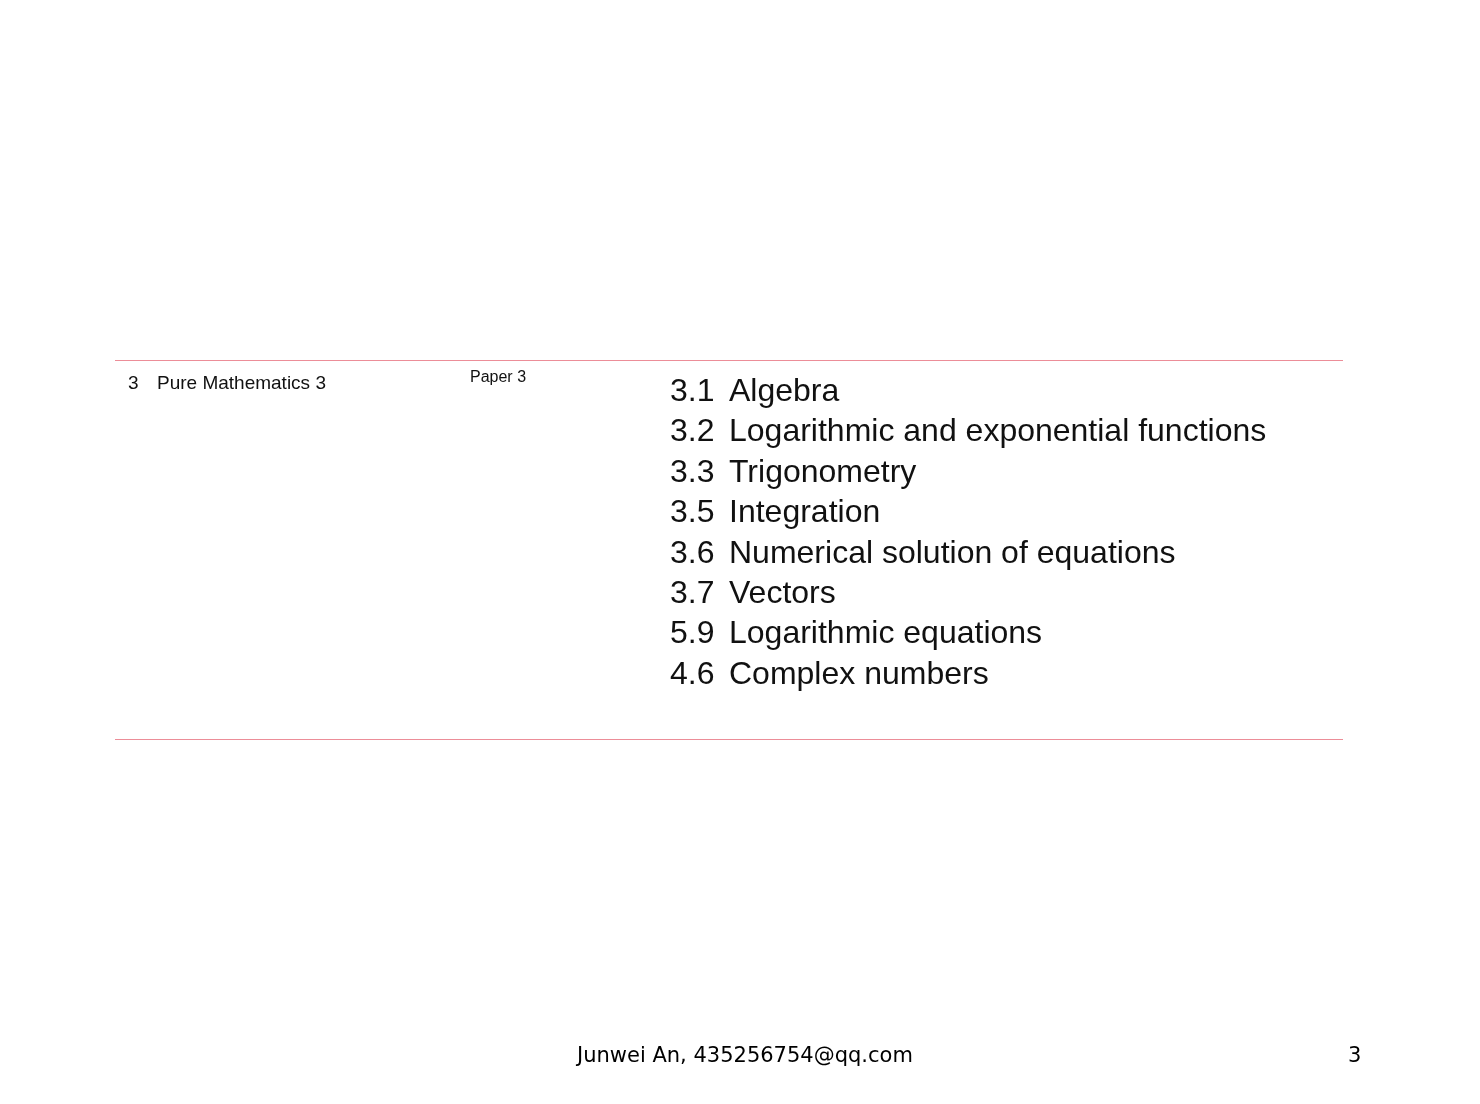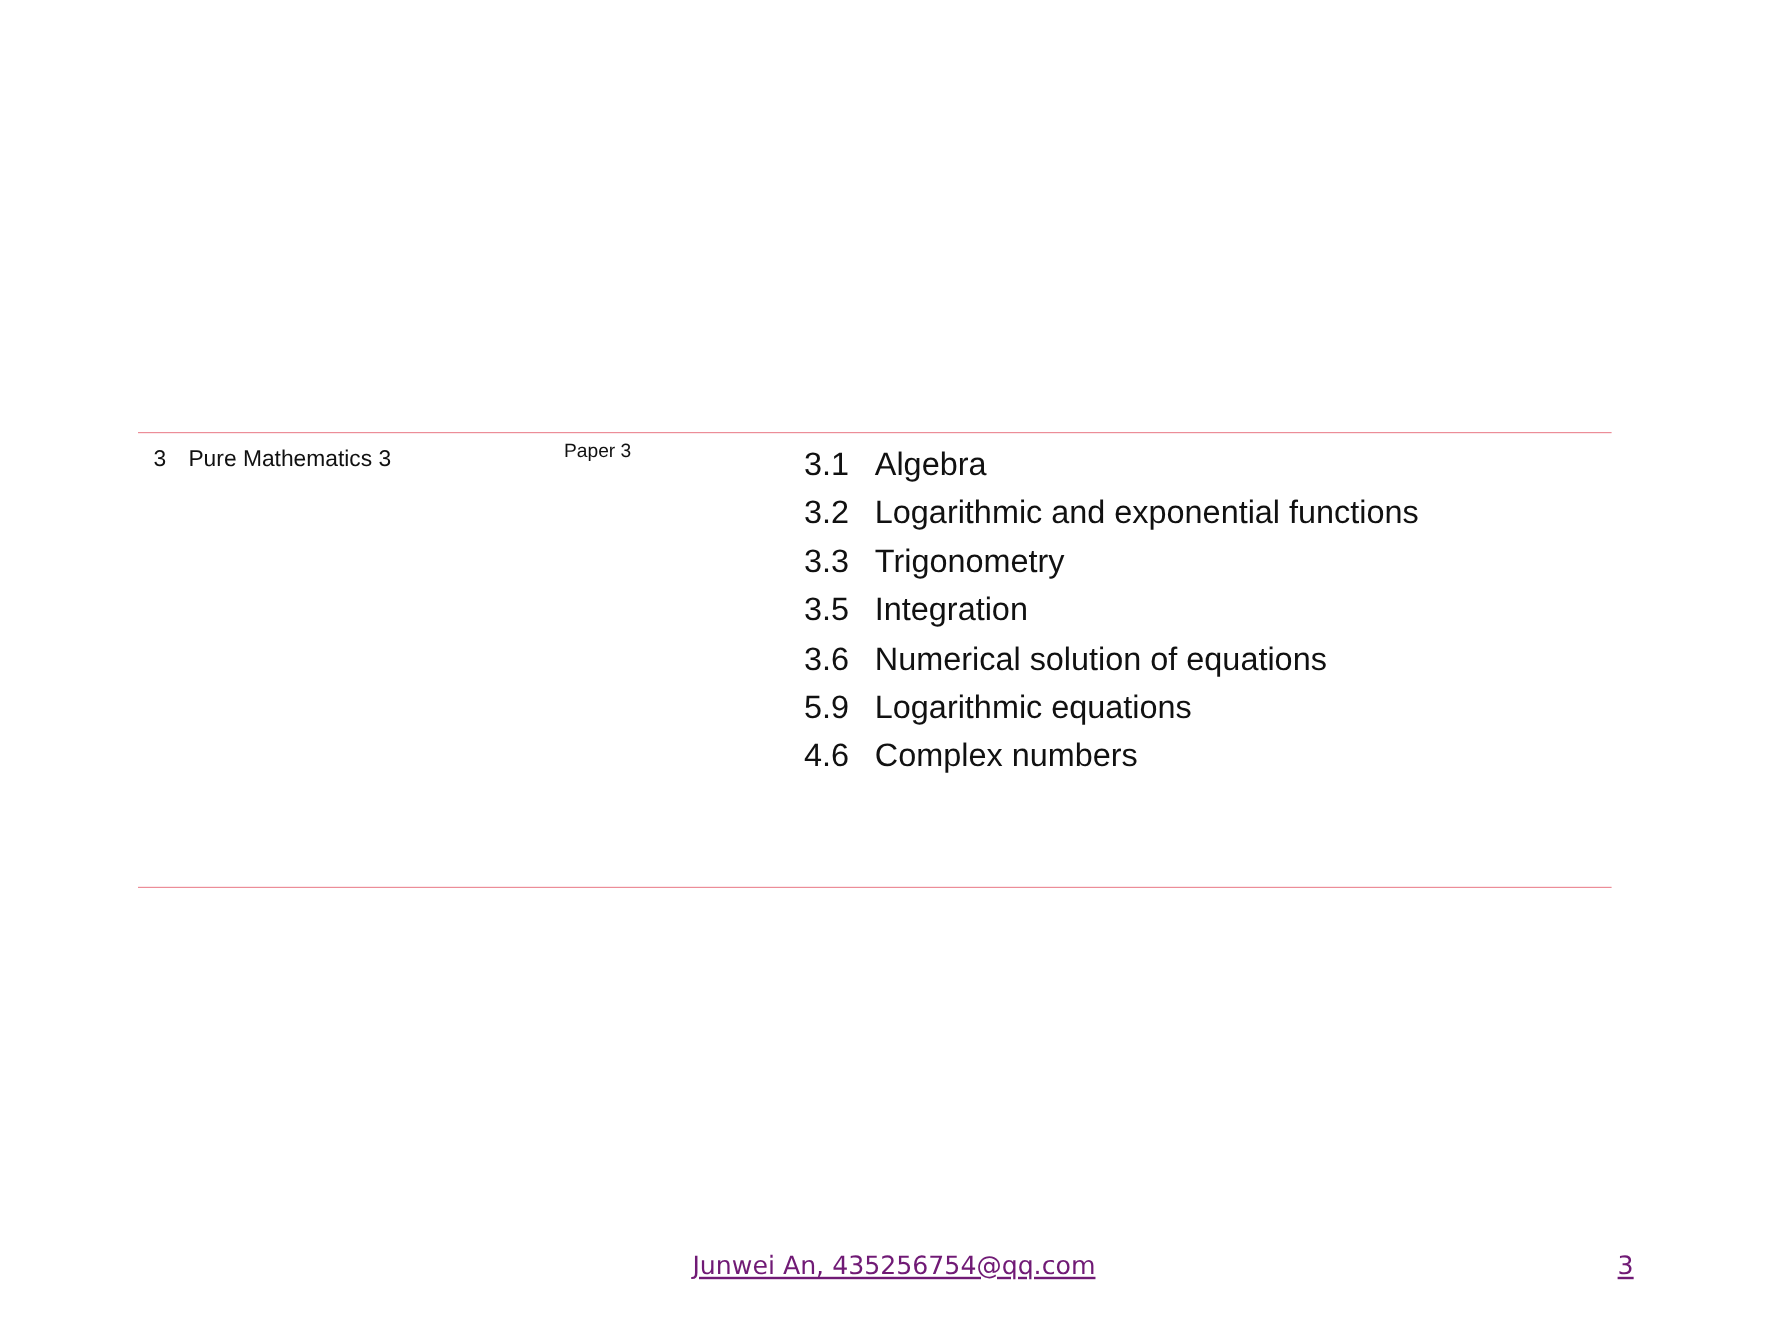--- a/index.html
+++ b/index.html
@@ -5,44 +5,45 @@
   html, body { margin:0; padding:0; background:#ffffff; }
   body { width:1480px; height:1104px; position:relative; overflow:hidden;
          font-family:"Liberation Sans", sans-serif; color:#111; }
   .rule { position:absolute; left:115px; width:1228px; height:0; border-top:1.5px solid #ec8d98; }
   .rule.top { top:360px; }
   .rule.bottom { top:739px; }
   .col1 { position:absolute; left:128px; top:372px; font-size:19px; white-space:nowrap; }
   .col1 .num { display:inline-block; width:29px; }
   .col2 { position:absolute; left:470px; top:368px; font-size:16px; }
   .topics { position:absolute; left:670px; top:372px; }
-  .topic { height:40.4px; font-size:27px; white-space:nowrap; }
+  .topic { height:40.4px; font-size:32px; white-space:nowrap; }
   .topic .tnum { display:inline-block; width:59px; }
-  .footer { position:absolute; top:1043px; font-size:21px; color:#701a75;
-            font-family:"DejaVu Sans", sans-serif;text-decoration:underline; }
+  .footer { position:absolute; top:1043px; font-size:21px; color:#000000;
+            font-family:"DejaVu Sans", sans-serif; }
   .footer.left { left:577px; }
   .footer.right { left:1348px; }
 </style>
 </head>
 <body>
 
 <div class="rule top"></div>
 
 <div class="col1">
   <span class="num">3</span><span>Pure Mathematics 3</span>
 </div>
 
 <div class="col2">Paper 3</div>
 
 <div class="topics">
   <div class="topic"><span class="tnum">3.1</span><span>Algebra</span></div>
   <div class="topic"><span class="tnum">3.2</span><span>Logarithmic and exponential functions</span></div>
   <div class="topic"><span class="tnum">3.3</span><span>Trigonometry</span></div>
   <div class="topic"><span class="tnum">3.5</span><span>Integration</span></div>
   <div class="topic"><span class="tnum">3.6</span><span>Numerical solution of equations</span></div>
+  <div class="topic"><span class="tnum">3.7</span><span>Vectors</span></div>
   <div class="topic"><span class="tnum">5.9</span><span>Logarithmic equations</span></div>
   <div class="topic"><span class="tnum">4.6</span><span>Complex numbers</span></div>
 </div>
 
 <div class="rule bottom"></div>
 
 <div class="footer left">Junwei An, 435256754@qq.com</div>
 <div class="footer right">3</div>
 
 </body></html>

